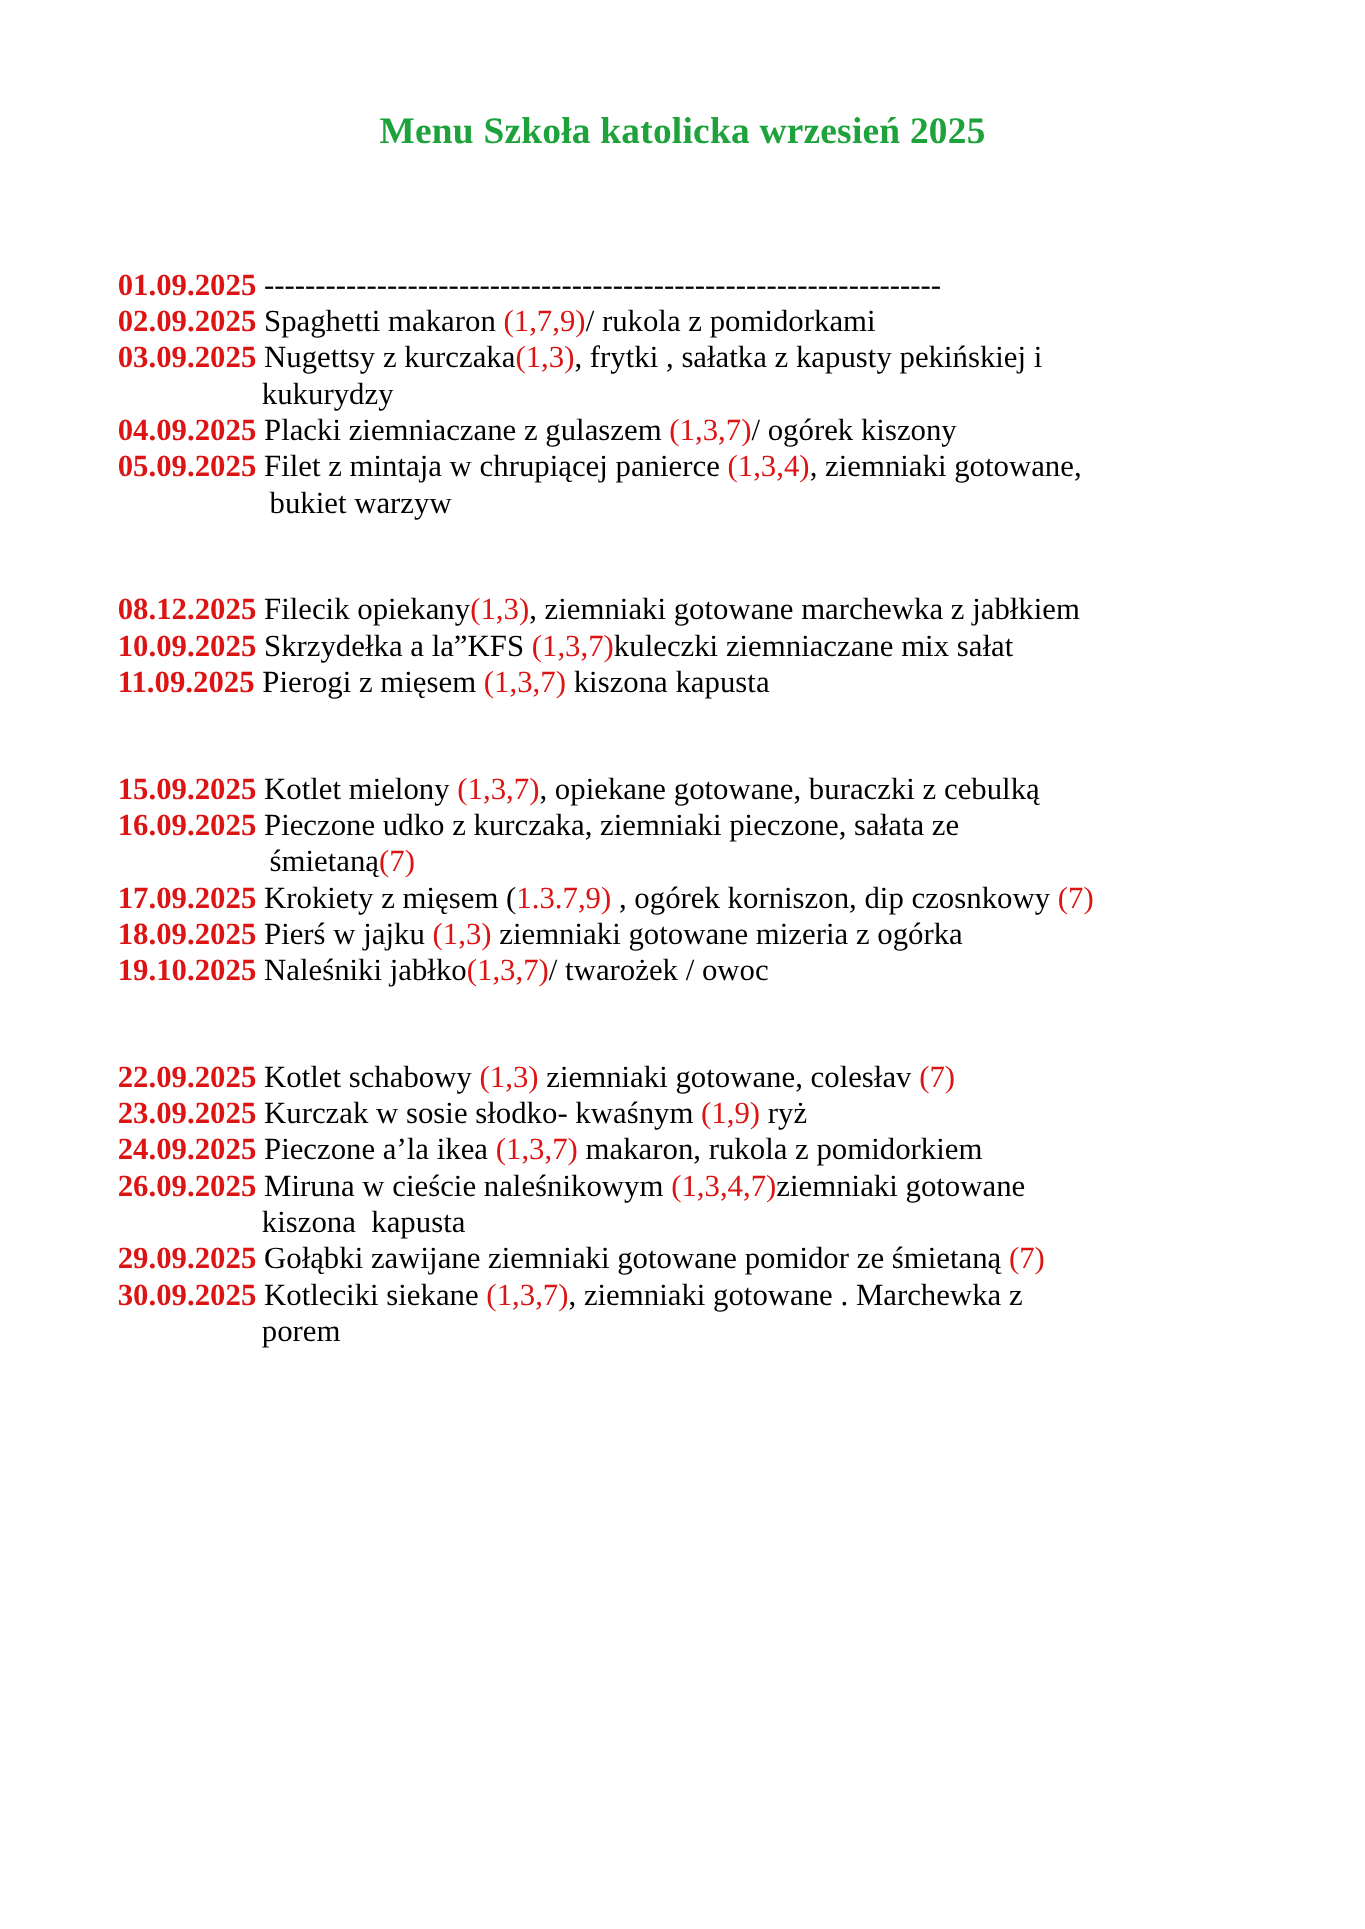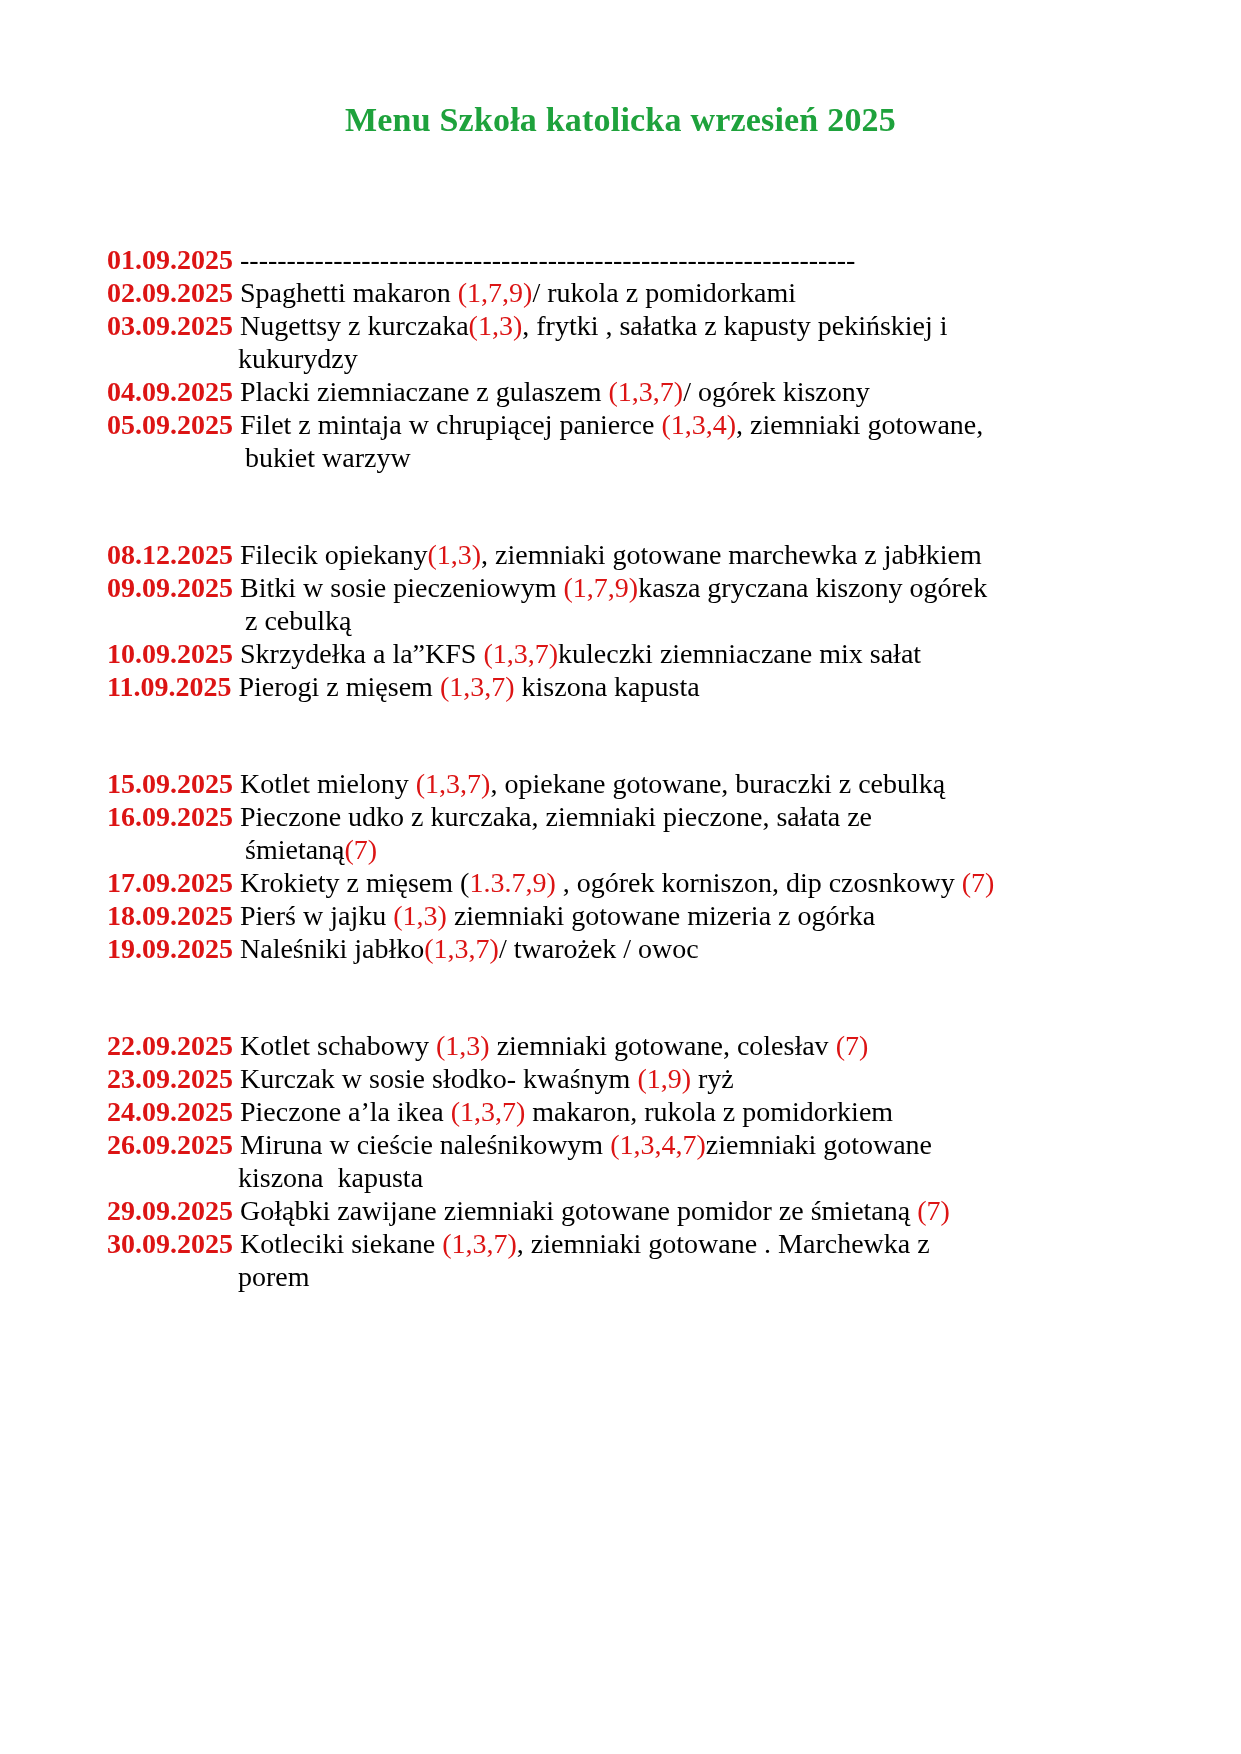--- a/index.html
+++ b/index.html
@@ -69,30 +69,29 @@
   <div class="menu" id="menu">
       <div class="week">
         <div class="entry"><span class="date">01.09.2025</span> <span class="txt">------------------------------------------------------------------</span></div>
         <div class="entry"><span class="date">02.09.2025</span> <span class="txt">Spaghetti makaron </span><span class="allergen">(1,7,9)</span><span class="txt">/ rukola z pomidorkami</span></div>
         <div class="entry"><span class="date">03.09.2025</span> <span class="txt">Nugettsy z kurczaka</span><span class="allergen">(1,3)</span><span class="txt">, frytki , sałatka z kapusty pekińskiej i</span><br><span class="txt">kukurydzy</span></div>
         <div class="entry"><span class="date">04.09.2025</span> <span class="txt">Placki ziemniaczane z gulaszem </span><span class="allergen">(1,3,7)</span><span class="txt">/ ogórek kiszony</span></div>
         <div class="entry"><span class="date">05.09.2025</span> <span class="txt">Filet z mintaja w chrupiącej panierce </span><span class="allergen">(1,3,4)</span><span class="txt">, ziemniaki gotowane,</span><br><span class="txt"> bukiet warzyw</span></div>
       </div>
       <div class="week">
         <div class="entry"><span class="date">08.12.2025</span> <span class="txt">Filecik opiekany</span><span class="allergen">(1,3)</span><span class="txt">, ziemniaki gotowane marchewka z jabłkiem</span></div>
-        <div class="entry"><span class="date">09.09.2025</span> <span class="txt">Bitki w sosie pieczeniowym </span><span class="allergen">(1,7,9)</span><span class="txt">kasza gryczana kiszony ogórek</span><br><span class="txt"> z cebulką</span></div>
         <div class="entry"><span class="date">10.09.2025</span> <span class="txt">Skrzydełka a la”KFS </span><span class="allergen">(1,3,7)</span><span class="txt">kuleczki ziemniaczane mix sałat</span></div>
         <div class="entry"><span class="date">11.09.2025</span> <span class="txt">Pierogi z mięsem </span><span class="allergen">(1,3,7)</span><span class="txt"> kiszona kapusta</span></div>
       </div>
       <div class="week">
         <div class="entry"><span class="date">15.09.2025</span> <span class="txt">Kotlet mielony </span><span class="allergen">(1,3,7)</span><span class="txt">, opiekane gotowane, buraczki z cebulką</span></div>
         <div class="entry"><span class="date">16.09.2025</span> <span class="txt">Pieczone udko z kurczaka, ziemniaki pieczone, sałata ze</span><br><span class="txt"> śmietaną</span><span class="allergen">(7)</span></div>
         <div class="entry"><span class="date">17.09.2025</span> <span class="txt">Krokiety z mięsem (</span><span class="allergen">1.3.7,9)</span><span class="txt"> , ogórek korniszon, dip czosnkowy </span><span class="allergen">(7)</span></div>
         <div class="entry"><span class="date">18.09.2025</span> <span class="txt">Pierś w jajku </span><span class="allergen">(1,3)</span><span class="txt"> ziemniaki gotowane mizeria z ogórka</span></div>
-        <div class="entry"><span class="date">19.09.2025</span> <span class="txt">Naleśniki jabłko</span><span class="allergen">(1,3,7)</span><span class="txt">/ twarożek / owoc</span></div>
+        <div class="entry"><span class="date">19.10.2025</span> <span class="txt">Naleśniki jabłko</span><span class="allergen">(1,3,7)</span><span class="txt">/ twarożek / owoc</span></div>
       </div>
       <div class="week">
         <div class="entry"><span class="date">22.09.2025</span> <span class="txt">Kotlet schabowy </span><span class="allergen">(1,3)</span><span class="txt"> ziemniaki gotowane, colesłav </span><span class="allergen">(7)</span></div>
         <div class="entry"><span class="date">23.09.2025</span> <span class="txt">Kurczak w sosie słodko- kwaśnym </span><span class="allergen">(1,9)</span><span class="txt"> ryż</span></div>
         <div class="entry"><span class="date">24.09.2025</span> <span class="txt">Pieczone a’la ikea </span><span class="allergen">(1,3,7)</span><span class="txt"> makaron, rukola z pomidorkiem</span></div>
         <div class="entry"><span class="date">26.09.2025</span> <span class="txt">Miruna w cieście naleśnikowym </span><span class="allergen">(1,3,4,7)</span><span class="txt">ziemniaki gotowane</span><br><span class="txt">kiszona  kapusta</span></div>
         <div class="entry"><span class="date">29.09.2025</span> <span class="txt">Gołąbki zawijane ziemniaki gotowane pomidor ze śmietaną </span><span class="allergen">(7)</span></div>
         <div class="entry"><span class="date">30.09.2025</span> <span class="txt">Kotleciki siekane </span><span class="allergen">(1,3,7)</span><span class="txt">, ziemniaki gotowane . Marchewka z</span><br><span class="txt">porem</span></div>
       </div>
     </div>

